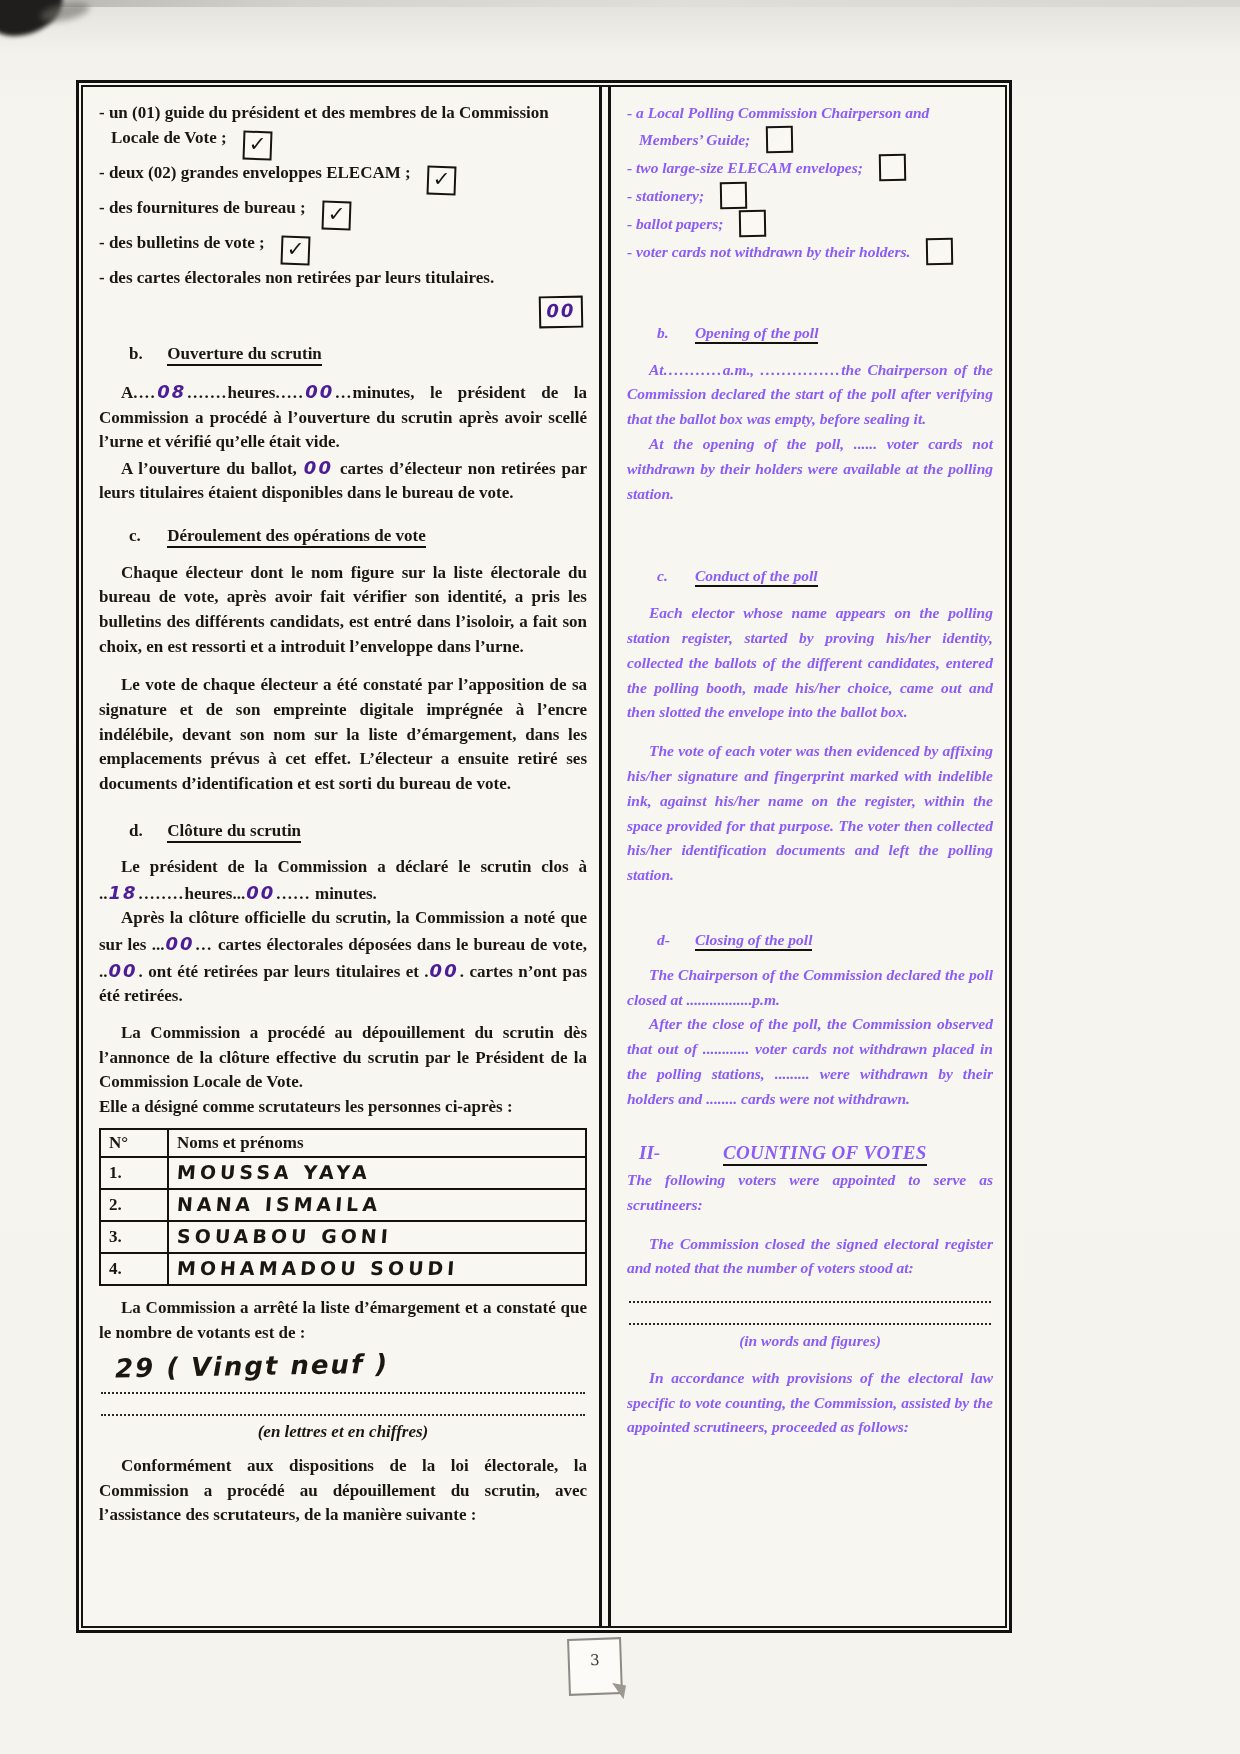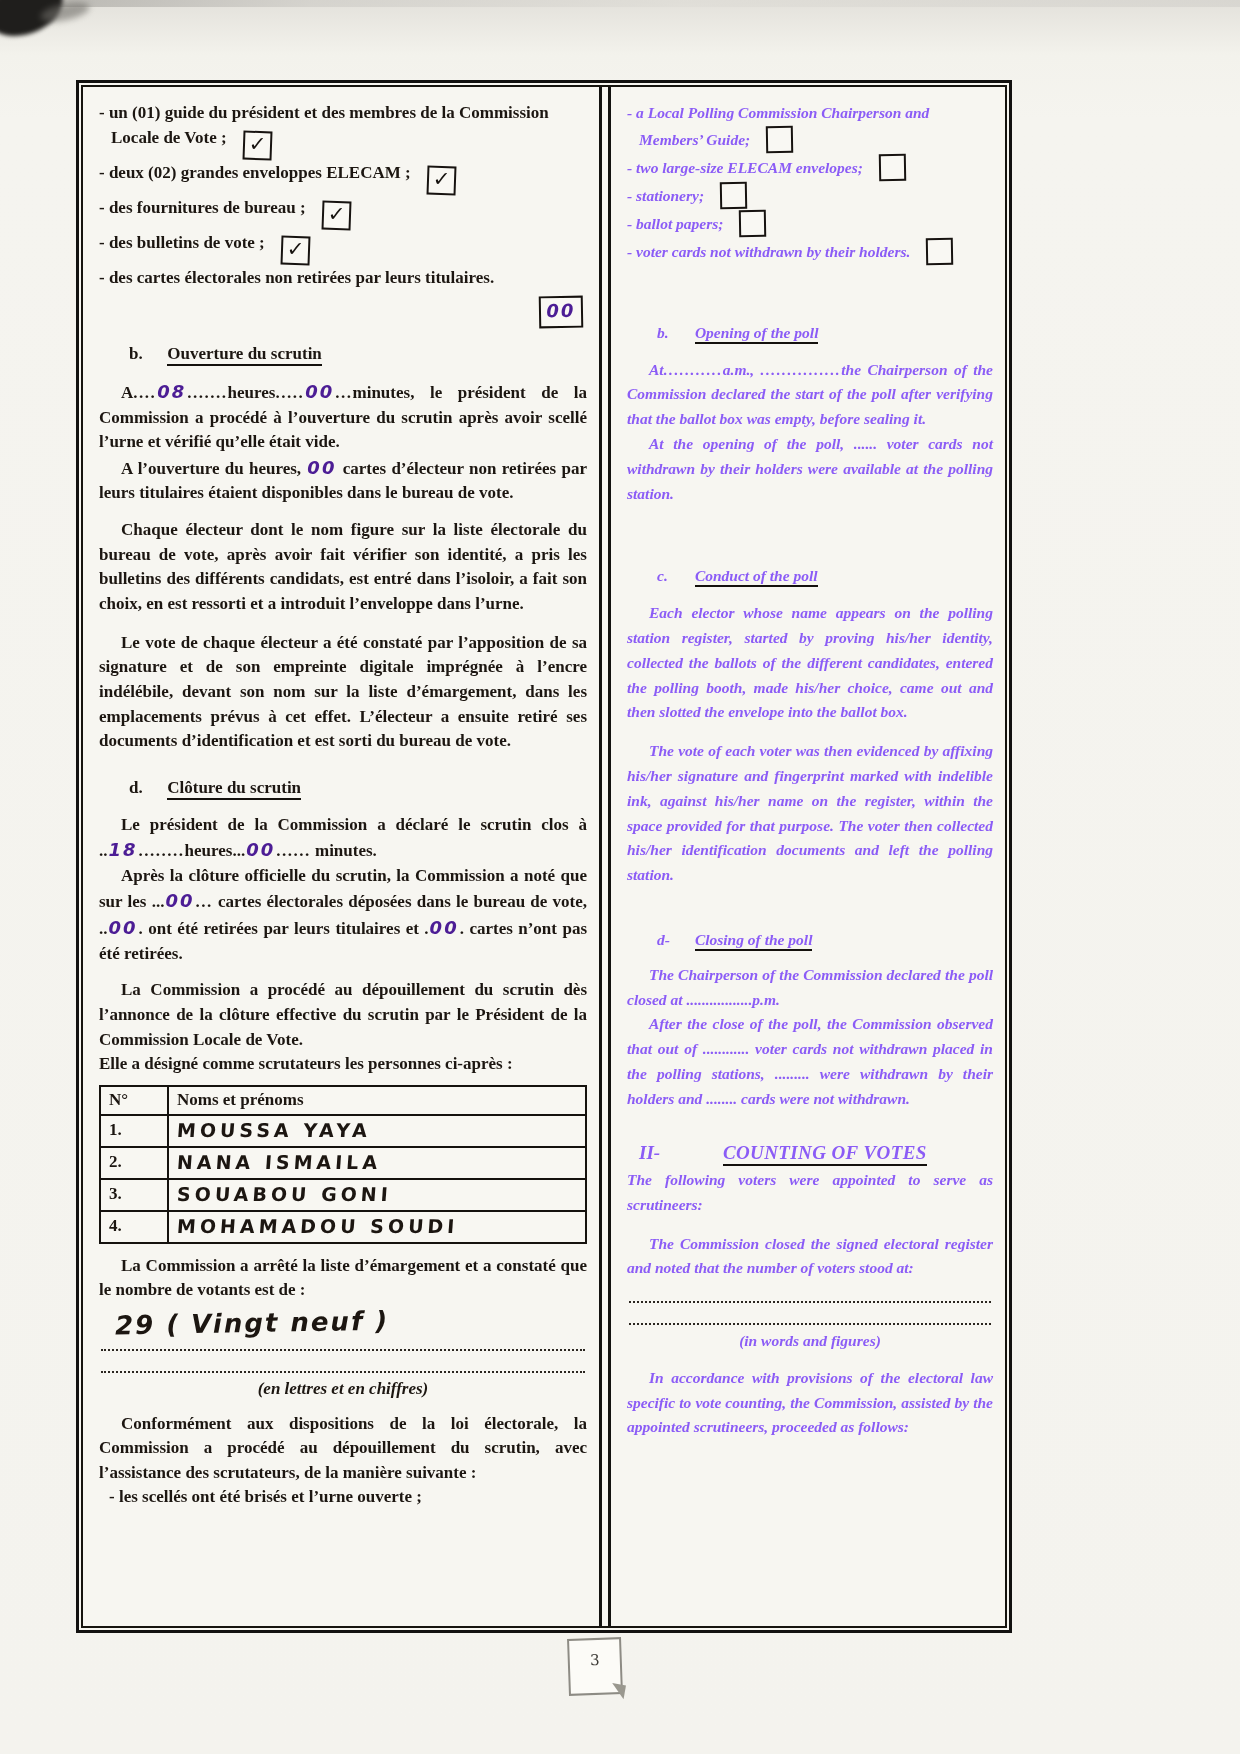--- a/index.html
+++ b/index.html
@@ -110,22 +110,26 @@
           <div class="count-row">
             <span class="count-box"><span class="hw">00</span></span>
           </div>
         </div>
 
         <div class="sec-head" style="margin-top:14px;">
           <span class="sec-label">b.</span>
           <span class="sec-title">Ouverture du scrutin</span>
         </div>
         <p class="para indent" style="margin-top:12px;"><span class="seg-t">A</span><span class="seg-d">....</span><span class="seg-hw">08</span><span class="seg-d">.......</span><span class="seg-t">heures</span><span class="seg-d">.....</span><span class="seg-hw">00</span><span class="seg-d">...</span><span class="seg-t">minutes, le président de la Commission a procédé à l’ouverture du scrutin après avoir scellé l’urne et vérifié qu’elle était vide.</span></p>
-        <p class="para indent"><span class="seg-t">A l’ouverture du heures, </span><span class="seg-hw">00</span><span class="seg-t"> cartes d’électeur non retirées par leurs titulaires étaient disponibles dans le bureau de vote.</span></p>
-
+        <p class="para indent"><span class="seg-t">A l’ouverture du ballot, </span><span class="seg-hw">00</span><span class="seg-t"> cartes d’électeur non retirées par leurs titulaires étaient disponibles dans le bureau de vote.</span></p>
+
+        <div class="sec-head" style="margin-top:18px;">
+          <span class="sec-label">c.</span>
+          <span class="sec-title">Déroulement des opérations de vote</span>
+        </div>
         <p class="para indent" style="margin-top:12px;">Chaque électeur dont le nom figure sur la liste électorale du bureau de vote, après avoir fait vérifier son identité, a pris les bulletins des différents candidats, est entré dans l’isoloir, a fait son choix, en est ressorti et a introduit l’enveloppe dans l’urne.</p>
         <p class="para indent" style="margin-top:14px;">Le vote de chaque électeur a été constaté par l’apposition de sa signature et de son empreinte digitale imprégnée à l’encre indélébile, devant son nom sur la liste d’émargement, dans les emplacements prévus à cet effet. L’électeur a ensuite retiré ses documents d’identification et est sorti du bureau de vote.</p>
 
         <div class="sec-head" style="margin-top:22px;">
           <span class="sec-label">d.</span>
           <span class="sec-title">Clôture du scrutin</span>
         </div>
         <p class="para indent" style="margin-top:12px;"><span class="seg-t">Le président de la Commission a déclaré le scrutin clos à ..</span><span class="seg-hw">18</span><span class="seg-d">........</span><span class="seg-t">heures...</span><span class="seg-hw">00</span><span class="seg-d">......</span><span class="seg-t"> minutes.</span></p>
         <p class="para indent"><span class="seg-t">Après la clôture officielle du scrutin, la Commission a noté que sur les ...</span><span class="seg-hw">00</span><span class="seg-d">...</span><span class="seg-t"> cartes électorales déposées dans le bureau de vote, ..</span><span class="seg-hw">00</span><span class="seg-t">. ont été retirées par leurs titulaires et .</span><span class="seg-hw">00</span><span class="seg-t">. cartes n’ont pas été retirées.</span></p>
 
@@ -158,21 +162,20 @@
           </table>
 
         <p class="para indent" style="margin-top:10px;">La Commission a arrêté la liste d’émargement et a constaté que le nombre de votants est de :</p>
         <div class="votants-line">
           <span class="hw-big">29 ( Vingt neuf )</span>
         </div>
         <div class="dotline"></div>
         <div class="caption">(en lettres et en chiffres)</div>
 
         <p class="para indent" style="margin-top:10px;">Conformément aux dispositions de la loi électorale, la Commission a procédé au dépouillement du scrutin, avec l’assistance des scrutateurs, de la manière suivante :</p>
-        <p class="para bullet">- les scellés ont été brisés et l’urne ouverte ;</p>
       </div>
 
       <div class="divider"></div>
 
       <div class="col en-col">
 
         <div>
           <div class="cl-item">
             <span>- a Local Polling Commission Chairperson and Members’ Guide;</span>
             <span class="cbx"><span class="tick"></span></span>

